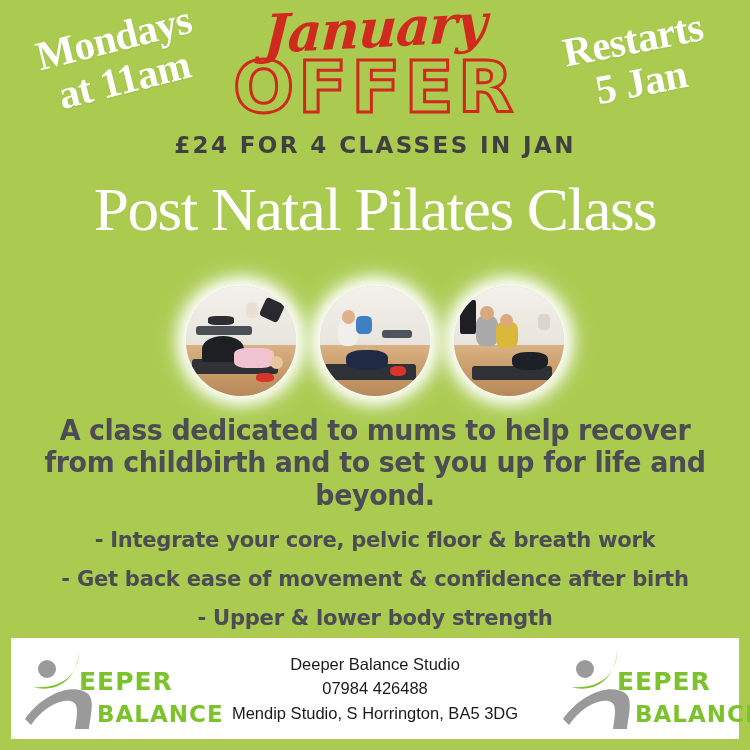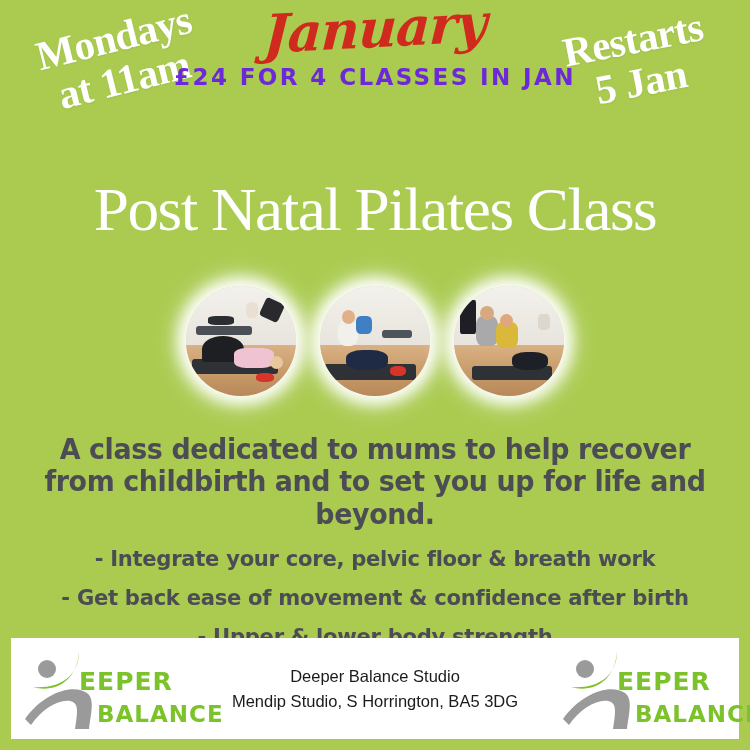--- a/index.html
+++ b/index.html
@@ -60,21 +60,21 @@
   #offer-pct{
     margin-top:2px;
     color:#cf2a1d;
     font-family:"DejaVu Sans", sans-serif;
     font-weight:700;
     font-size:27px;line-height:1;
     letter-spacing:3px;
   }
   #offer-price{
     margin-top:11px;
-    color:#6d28d9;
+    color:#404040;
     font-family:"DejaVu Sans", sans-serif;
     font-weight:700;
     font-size:23px;line-height:1;
     letter-spacing:2.4px;
   }
 
   
   #headline{
     position:absolute;top:178px;left:0;width:750px;
     text-align:center;color:#ffffff;
@@ -106,21 +106,21 @@
     background:linear-gradient(180deg,#f3f1ec 0%,#e7e3dc 100%);
   }
   .photo-circle .ph-mat{
     position:absolute;height:13px;border-radius:3px;background:#2e3236;
   }
   .photo-circle .ph-body{position:absolute;border-radius:40%;}
   .photo-circle .ph-dot{position:absolute;border-radius:50%;}
 
   
   #body-copy{
-    position:absolute;top:434px;left:0;width:750px;text-align:center;
+    position:absolute;top:415px;left:0;width:750px;text-align:center;
     color:#4c4c54;
   }
   #lead-text{
     font-family:"DejaVu Sans", sans-serif;
     font-weight:700;font-size:28px;line-height:1.16;
     letter-spacing:-0.4px;
     padding:0 16px;
     transform:scaleX(.96);
   }
   .bullet-line{
@@ -161,20 +161,21 @@
 <div id="poster">
 
   <div class="corner-text" id="mondays-banner">Mondays
 at 11am</div>
 
   <div class="corner-text" id="restarts-banner">Restarts
 5 Jan</div>
 
   <div id="offer-block">
     <div id="january-script">January</div>
+    <div id="offer-word">OFFER</div>
     <div id="offer-price">£24 FOR 4 CLASSES IN JAN</div>
   </div>
 
   <div id="headline">Post Natal Pilates Class</div>
 
   <div id="photo-row">
 
     <div class="photo-circle">
       <div class="ph-wall"></div>
       <div class="ph-floor"></div>
@@ -231,20 +232,21 @@
         <path d="M62 8 C62 34, 42 46, 16 44 C36 50, 60 40, 62 8 Z" fill="#7cc22b"></path>
         <circle cx="30" cy="26" r="9" fill="#9a9a9a"></circle>
         <path d="M8 76 C26 50, 56 40, 70 50 C78 56, 74 70, 72 86 L58 86 C60 72, 62 62, 56 59 C46 54, 26 64, 14 82 Z" fill="#9a9a9a"></path>
       </svg>
       <span class="logo-word logo-deeper">EEPER</span>
       <span class="logo-word logo-balance">BALANCE</span>
     </div>
 
     <div id="footer-contact">
       <div>Deeper Balance Studio</div>
+      <div>07984 426488</div>
       <div>Mendip Studio, S Horrington, BA5 3DG</div>
     </div>
 
     <div class="logo">
       <svg viewBox="0 0 178 92" xmlns="http://www.w3.org/2000/svg">
         <path d="M62 8 C62 34, 42 46, 16 44 C36 50, 60 40, 62 8 Z" fill="#7cc22b"></path>
         <circle cx="30" cy="26" r="9" fill="#9a9a9a"></circle>
         <path d="M8 76 C26 50, 56 40, 70 50 C78 56, 74 70, 72 86 L58 86 C60 72, 62 62, 56 59 C46 54, 26 64, 14 82 Z" fill="#9a9a9a"></path>
       </svg>
       <span class="logo-word logo-deeper">EEPER</span>

